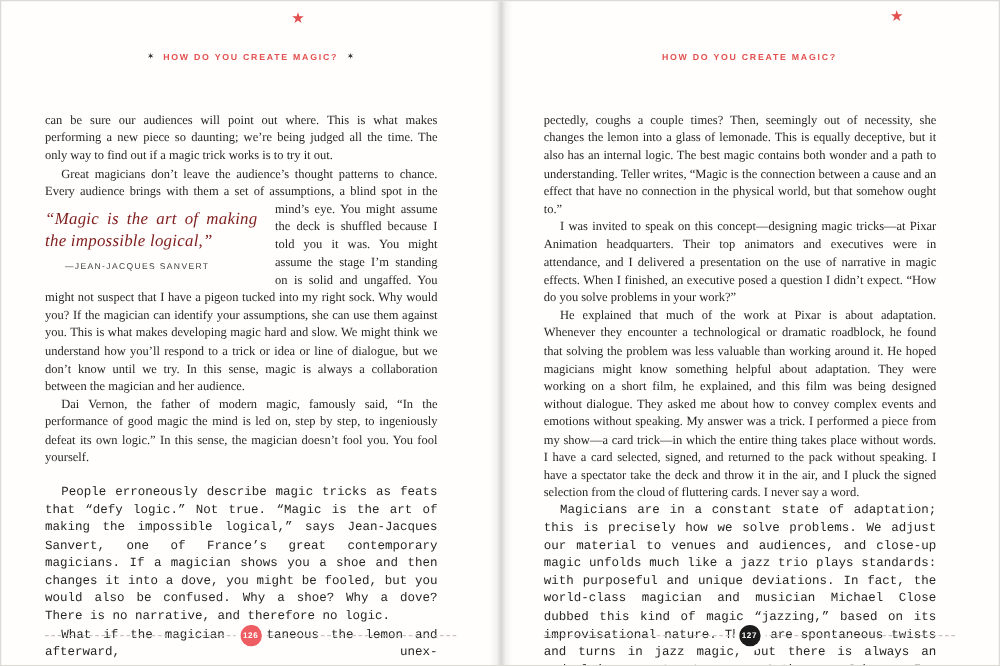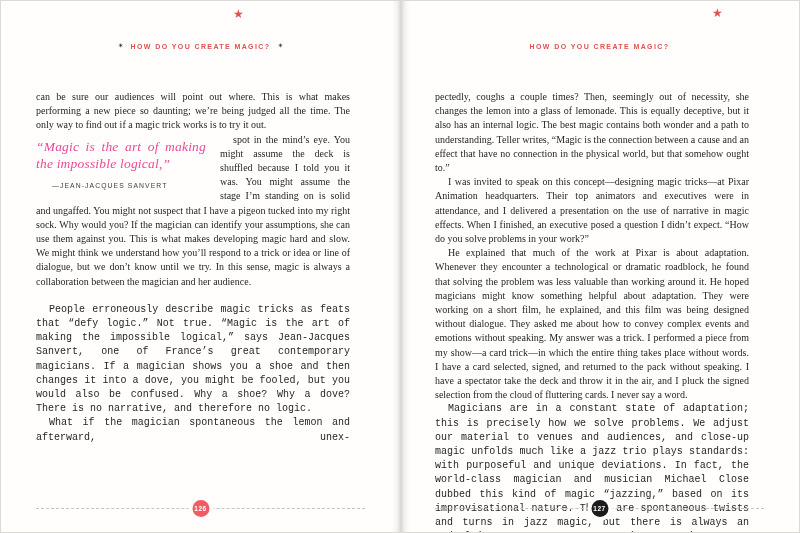--- a/index.html
+++ b/index.html
@@ -47,21 +47,21 @@
   .para.cont-bottom { text-align-last:justify;font-family:Liberation Mono, monospace; }
   .para.gap-before { margin-top:14px;font-family:Liberation Mono, monospace; }
 
   
   .pullquote {
     display:block; float:left; width:170px;
     margin:5px 14px 6px 0; text-indent:0;
   }
   .pq-text {
     display:block; font-style:italic; font-size:13.5px; line-height:17.5px;
-    color:#ec4899; letter-spacing:0.2px;
+    color:#7f1d1d; letter-spacing:0.2px;
   }
   .pq-attr {
     display:block; margin-top:6px; padding-left:16px;
     font-family:"Liberation Sans", sans-serif; font-style:normal;
     font-size:6.8px; letter-spacing:1.1px; color:#3c3c3c;
   }
 
   
   .folio-row { position:absolute; left:35px; right:35px; bottom:15px; height:17px; }
   .dash-rule {
@@ -87,25 +87,27 @@
   <section class="page page-left">
     <span class="corner-star corner-star-left">★</span>
 
     <header class="running-head">
       <span class="flank-star">✶</span><span class="rh-text">HOW DO YOU CREATE MAGIC?</span><span class="flank-star">✶</span>
     </header>
 
     <div class="body-text">
       <p class="para cont-top">can be sure our audiences will point out where. This is what makes performing a new piece so daunting; we’re being judged all the time. The only way to find out if a magic trick works is to try it out.</p>
       <p class="para ind">
+        <span>Great magicians don’t leave the audience’s thought patterns to chance. Every audience brings with them a set of assumptions, a blind</span>
         <span class="pullquote">
             <span class="pq-text">“Magic is the art of making the impossible logical,”</span>
             <span class="pq-attr">—JEAN-JACQUES SANVERT</span>
           </span><span>spot in the mind’s eye. You might assume the deck is shuffled because I told you it was. You might assume the stage I’m standing on is solid and ungaffed. You might not suspect that I have a pigeon tucked into my right sock. Why would you? If the magician can identify your assumptions, she can use them against you. This is what makes developing magic hard and slow. We might think we understand how you’ll respond to a trick or idea or line of dialogue, but we don’t know until we try. In this sense, magic is always a collaboration between the magician and her audience.</span>
       </p>
+      <p class="para">Dai Vernon, the father of modern magic, famously said, “In the performance of good magic the mind is led on, step by step, to ingeniously defeat its own logic.” In this sense, the magician doesn’t fool you. You fool yourself.</p>
       <p class="para gap-before">People erroneously describe magic tricks as feats that “defy logic.” Not true. “Magic is the art of making the impossible logical,” says Jean-Jacques Sanvert, one of France’s great contemporary magicians. If a magician shows you a shoe and then changes it into a dove, you might be fooled, but you would also be confused. Why a shoe? Why a dove? There is no narrative, and therefore no logic.</p>
       <p class="para cont-bottom">What if the magician spontaneous the lemon and afterward, unex-</p>
     </div>
 
     <footer class="folio-row">
       <span class="dash-rule"></span>
       <span class="folio-badge folio-red">126</span>
     </footer>
   </section>
 

